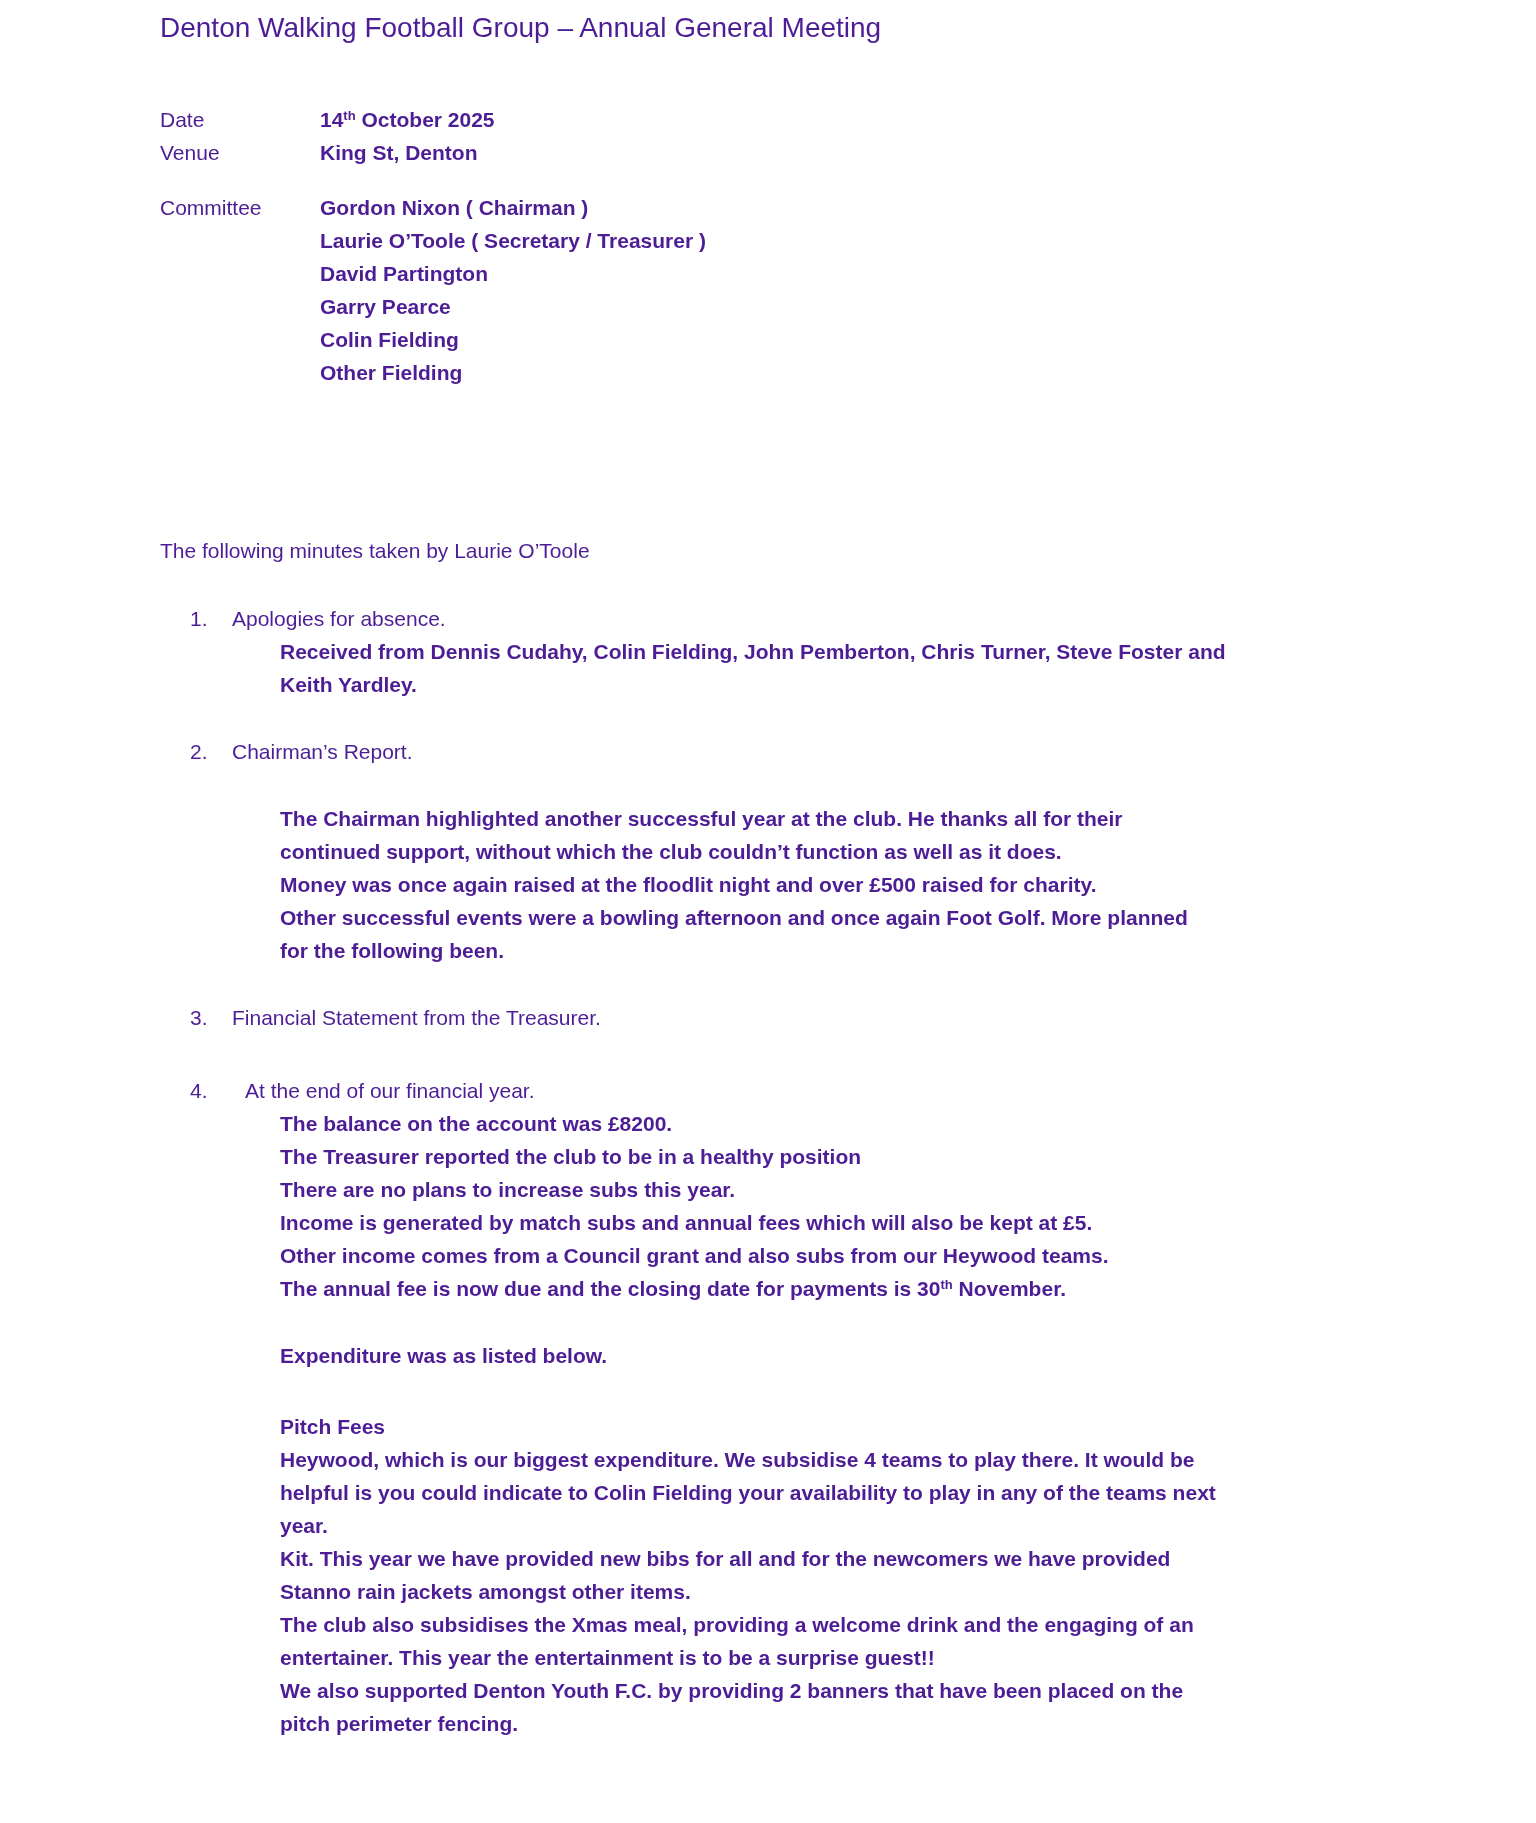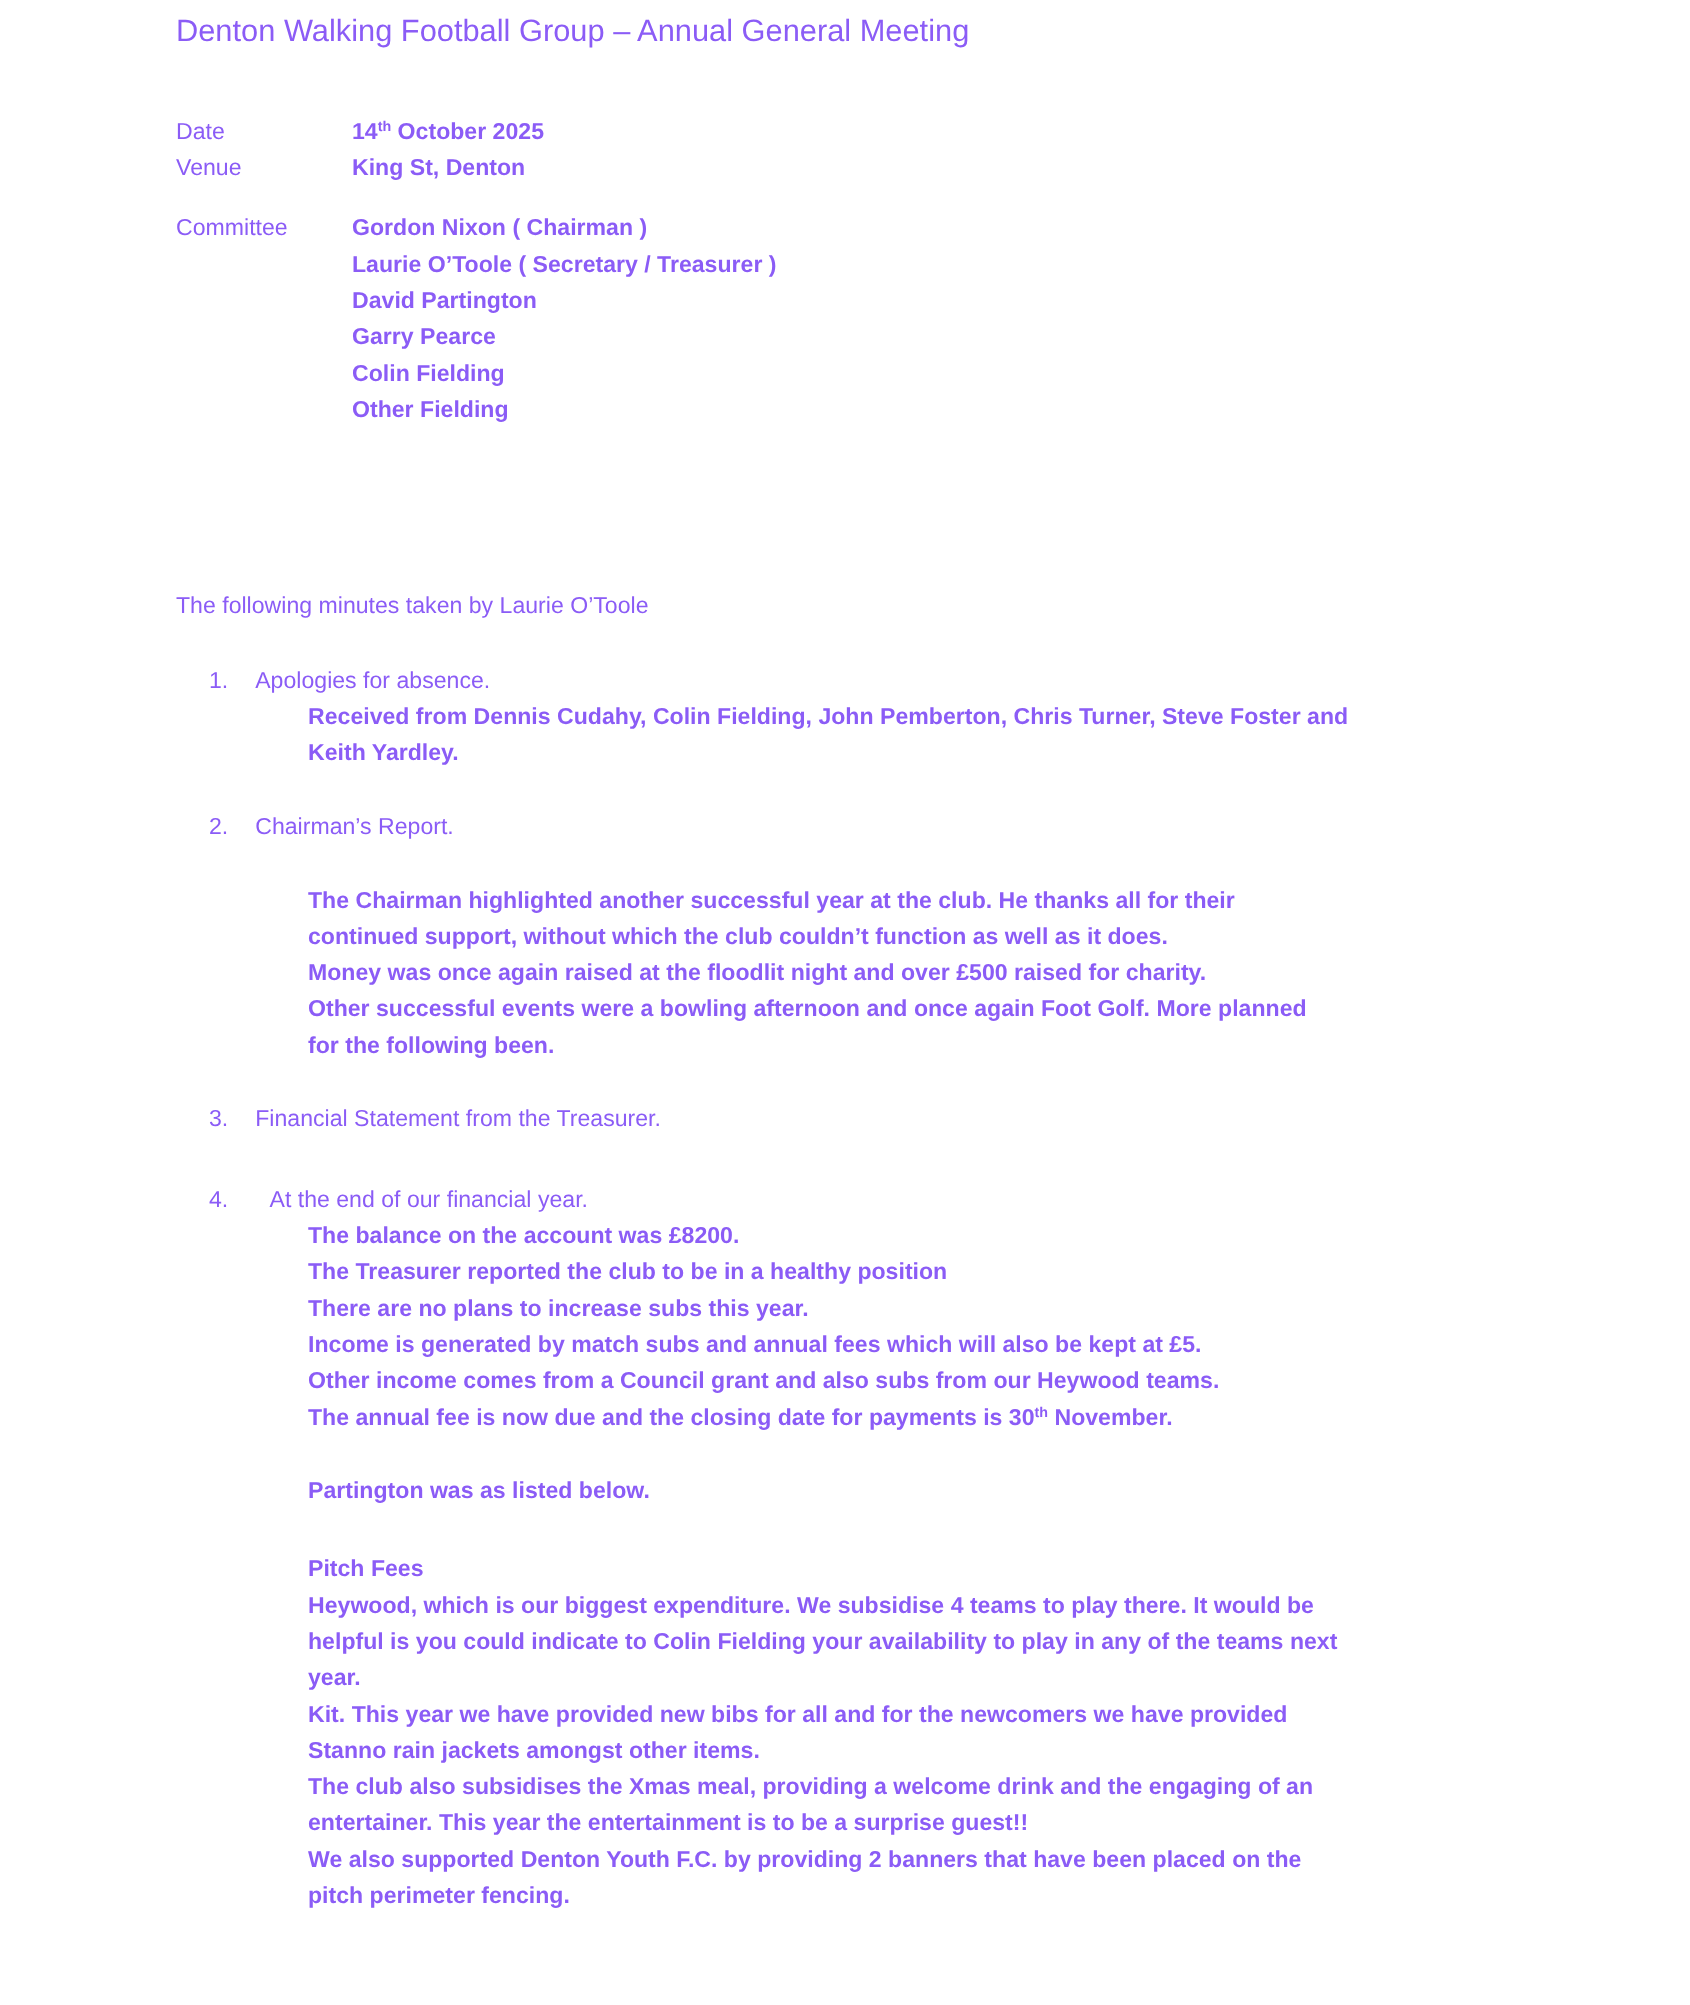--- a/index.html
+++ b/index.html
@@ -3,21 +3,21 @@
 <meta charset="utf-8">
 <style>
   html, body { margin: 0; padding: 0; background: #ffffff; }
   .page {
     position: relative;
     width: 1536px;
     height: 1823px;
     box-sizing: border-box;
     padding: 8px 60px 0 160px;
     background: #ffffff;
-    color: #8b5cf6;
+    color: #4c1d95;
     font-family: "Liberation Sans", "DejaVu Sans", sans-serif;
     font-size: 21px;
     line-height: 33px;
     overflow: hidden;
   }
   .title {
     margin: 0 0 55px 0;
     font-size: 28px;
     font-weight: 400;
     line-height: 40px;
@@ -115,21 +115,21 @@
         <span class="item-num">4.</span>
         <span class="item-title indent-extra">At the end of our financial year.</span>
       </div>
       <div class="item-body">
         <div class="line">The balance on the account was £8200.</div>
         <div class="line">The Treasurer reported the club to be in a healthy position</div>
         <div class="line">There are no plans to increase subs this year.</div>
         <div class="line">Income is generated by match subs and annual fees which will also be kept at £5.</div>
         <div class="line">Other income comes from a Council grant and also subs from our Heywood teams.</div>
         <div class="line"><span>The annual fee is now due and the closing date for payments is 30</span><sup class="ord">th</sup><span> November.</span></div>
-        <div class="line mt-line">Partington was as listed below.</div>
+        <div class="line mt-line">Expenditure was as listed below.</div>
         <div class="mt-pitch">
           <div class="line">Pitch Fees</div>
           <div class="line">Heywood, which is our biggest expenditure. We subsidise 4 teams to play there. It would be</div>
           <div class="line">helpful is you could indicate to Colin Fielding your availability to play in any of the teams next</div>
           <div class="line">year.</div>
           <div class="line">Kit. This year we have provided new bibs for all and for the newcomers we have provided</div>
           <div class="line">Stanno rain jackets amongst other items.</div>
           <div class="line">The club also subsidises the Xmas meal, providing a welcome drink and the engaging of an</div>
           <div class="line">entertainer. This year the entertainment is to be a surprise guest!!</div>
           <div class="line">We also supported Denton Youth F.C. by providing 2 banners that have been placed on the</div>

